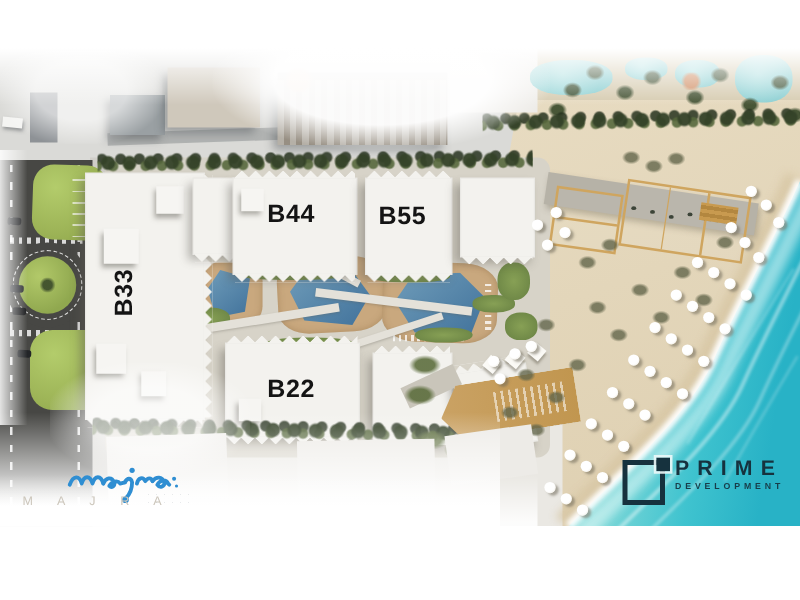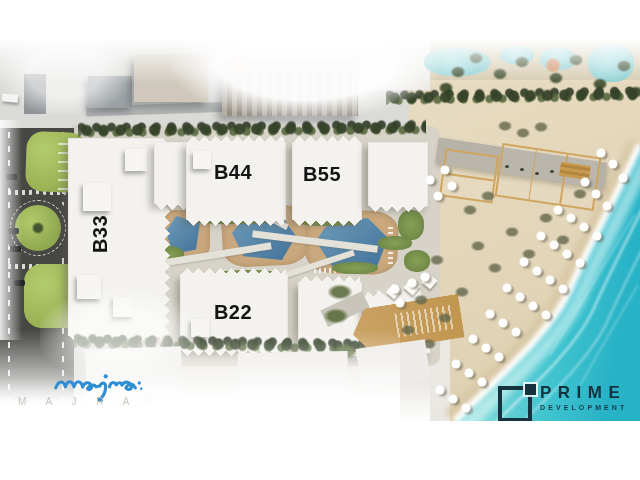--- a/index.html
+++ b/index.html
@@ -391,21 +391,21 @@
         </g>
       </svg>
 
       <div class="a majra-word" style="left:0;top:36px;">M A J R A</div>
       <div class="a" style="left:100px;top:33px;">
         <div class="majra-tag">· · · · · ·</div>
         <div class="majra-tag">· · · · · ·</div>
       </div>
     </div>
 
-    <div class="a prime-logo" style="left:498px;top:366px;margin-top:18px;">
+    <div class="a prime-logo" style="left:498px;top:366px;">
       <div class="prime-icon">
         <span class="prime-notch"></span>
       </div>
       <div>
         <div class="prime-name">PRIME</div>
         <div class="prime-sub">DEVELOPMENT</div>
       </div>
     </div>
 
   </div>

